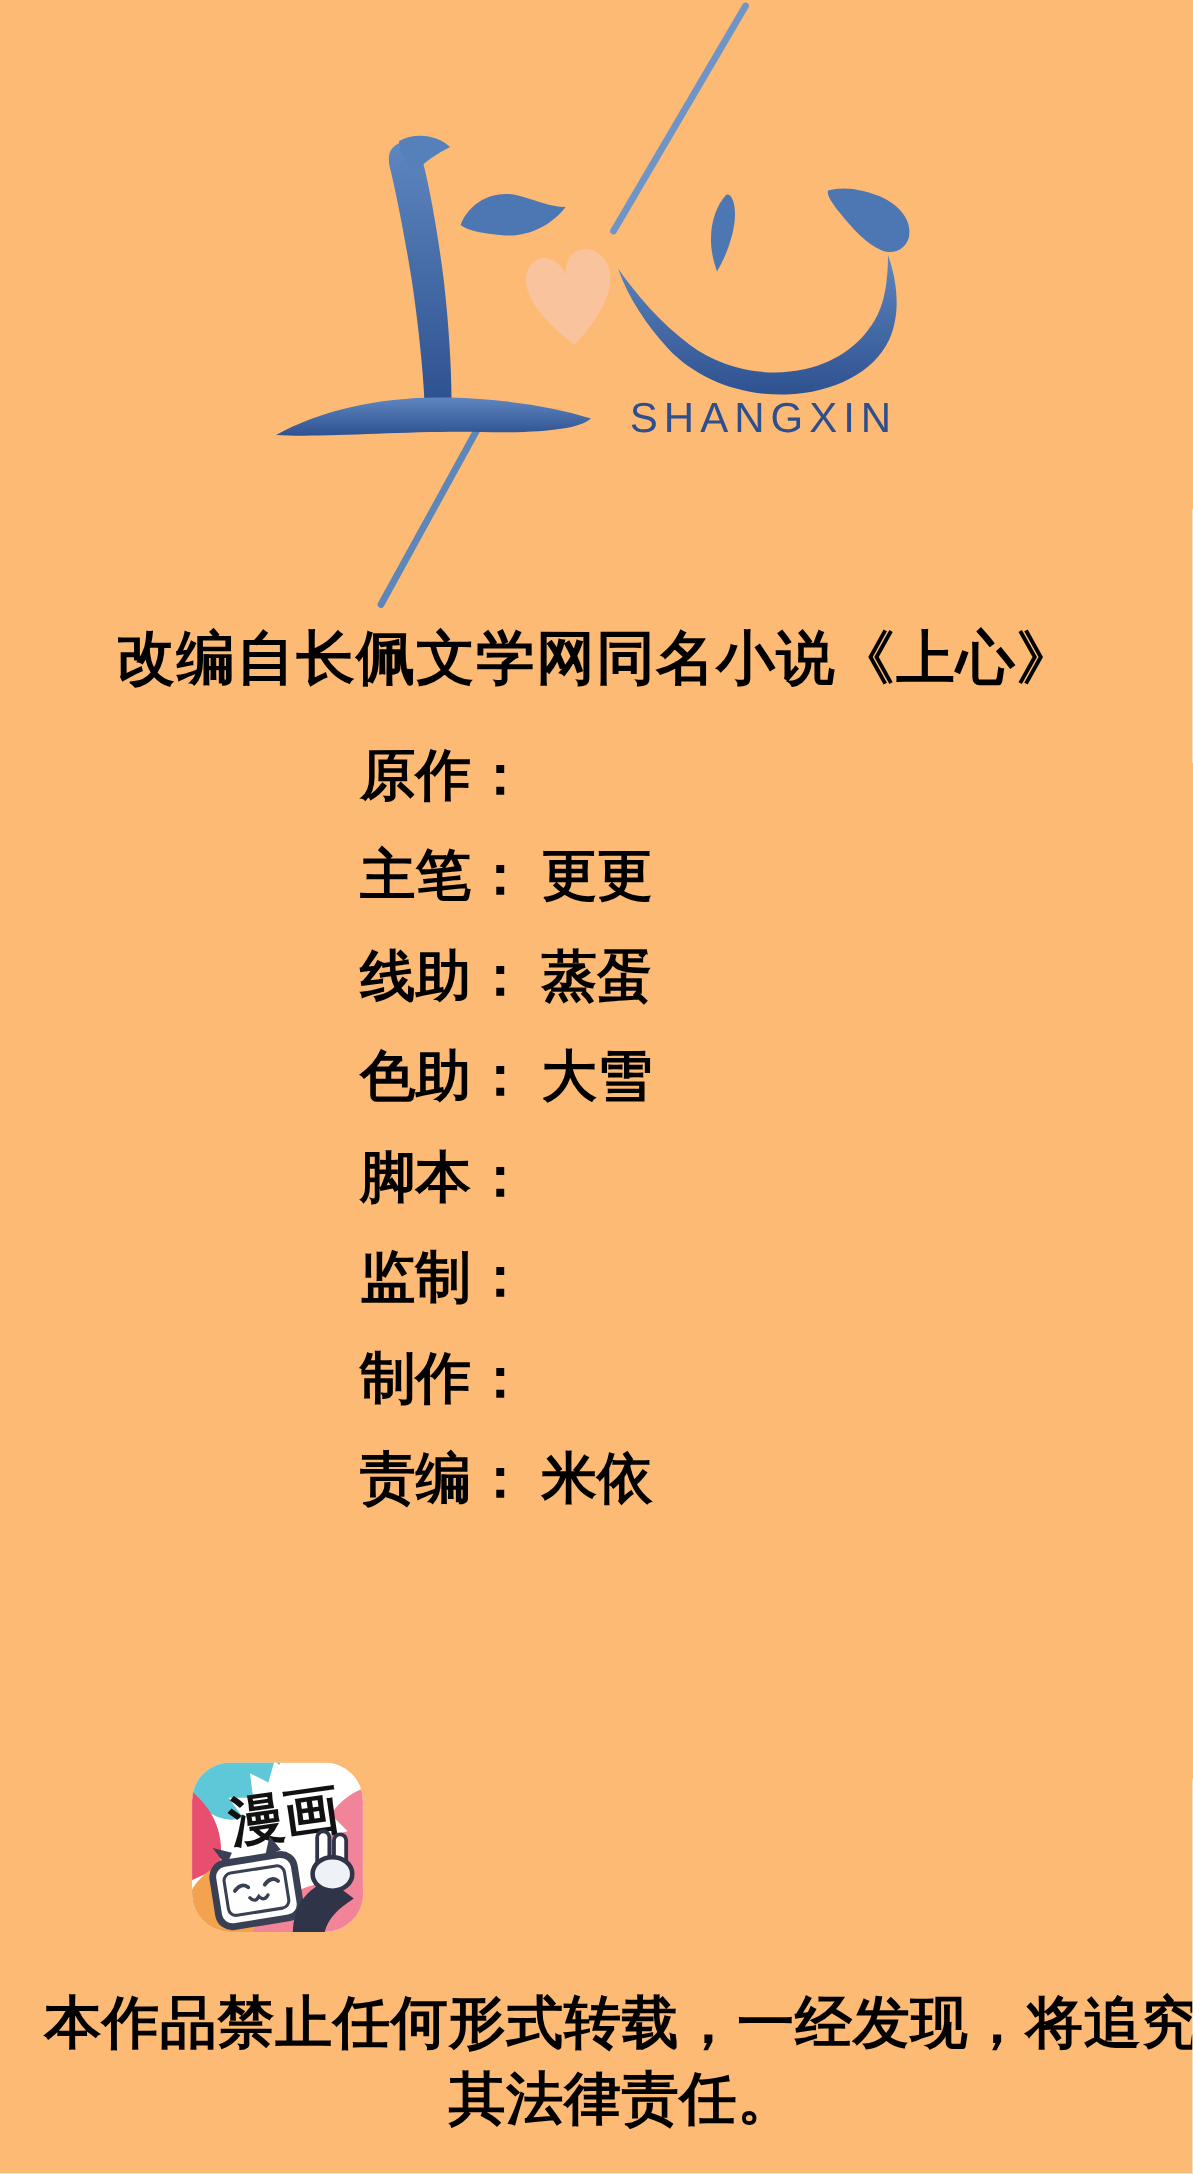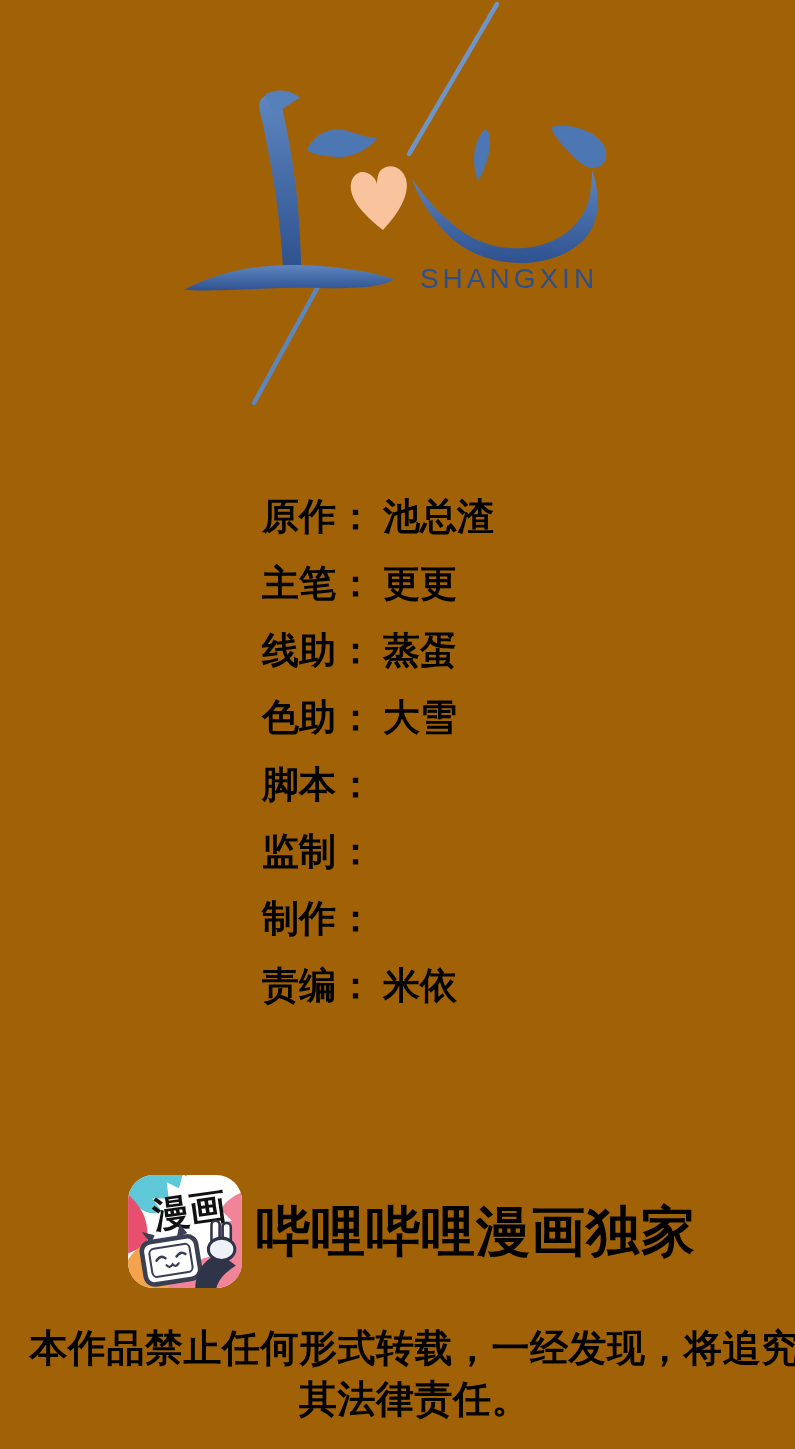--- a/index.html
+++ b/index.html
@@ -1,26 +1,26 @@
 <!DOCTYPE html>
 <html lang="zh"><head>
 <meta charset="utf-8">
 <style>
   html,body{margin:0;padding:0;background:#ffffff;}
   .page{
-    position:relative;width:795px;height:1449px;background:#a16207;
+    position:relative;width:795px;height:1449px;background:#fdba74;
     font-family:"Liberation Sans",sans-serif;color:#000;overflow:hidden;
   }
   .visually-hidden{position:absolute;width:1px;height:1px;overflow:hidden;clip:rect(0 0 0 0);white-space:nowrap;}
   .logo-svg{position:absolute;left:0;top:0;}
   .adaptation{
     position:absolute;left:0;top:412px;width:100%;
     text-align:center;font-size:39px;font-weight:bold;letter-spacing:1px;
   }
-  .credits{position:absolute;left:262px;top:483px;}
+  .credits{position:absolute;left:240px;top:483px;}
   .credit-row{height:67px;display:flex;align-items:center;font-size:37px;font-weight:bold;white-space:pre;}
   .credit-colon{margin:0 1px;}
   .credit-name{margin-left:8px;}
   .publisher{position:absolute;left:128px;top:1172px;display:flex;align-items:center;}
   .app-icon{width:114px;height:118px;flex:0 0 auto;}
   .exclusive{margin-left:14px;font-size:54px;font-weight:bold;letter-spacing:1px;line-height:1;}
   .disclaimer{
     position:absolute;left:17px;top:1323px;width:100%;
     text-align:center;font-size:38px;font-weight:bold;letter-spacing:0.5px;
   }
@@ -55,23 +55,24 @@
     <path d="M484,130 C475,140 470,159 478,181 C484,171 490,155 490,143 C490,134 487,128 484,130 Z" fill="#4d77b3"></path>
 
     <path d="M412,179 C424,196 440,215 460,230 C482,246 510,252 537,246 C559,241 576,228 585,210 C590,200 592,186 592,170 C599,190 600,210 593,226 C583,248 556,262 524,263 C493,264 464,252 446,233 C432,218 419,199 412,179 Z" fill="url(#lgA)"></path>
 
     <path d="M552,127 C562,124 576,126 589,132 C601,138 608,148 606,158 C604,166 596,170 588,167 C578,163 568,152 560,142 C555,136 551,130 552,127 Z" fill="#4d77b3"></path>
 
     <text x="509" y="288" text-anchor="middle" font-size="28" letter-spacing="4" fill="#2d4f8e" font-family="Liberation Sans, sans-serif">SHANGXIN</text>
   </svg>
   <span class="visually-hidden">上心</span>
 
+  <div class="adaptation">改编自长佩文学网同名小说《上心》</div>
 
   <div class="credits">
-    <div class="credit-row"><span class="credit-role">原作</span><span class="credit-colon">：</span><span class="credit-name">池总渣</span></div>
+    <div class="credit-row"><span class="credit-role">原作</span><span class="credit-colon">：</span></div>
     <div class="credit-row"><span class="credit-role">主笔</span><span class="credit-colon">：</span><span class="credit-name">更更</span></div>
     <div class="credit-row"><span class="credit-role">线助</span><span class="credit-colon">：</span><span class="credit-name">蒸蛋</span></div>
     <div class="credit-row"><span class="credit-role">色助</span><span class="credit-colon">：</span><span class="credit-name">大雪</span></div>
     <div class="credit-row"><span class="credit-role">脚本</span><span class="credit-colon">：</span></div>
     <div class="credit-row"><span class="credit-role">监制</span><span class="credit-colon">：</span></div>
     <div class="credit-row"><span class="credit-role">制作</span><span class="credit-colon">：</span></div>
     <div class="credit-row"><span class="credit-role">责编</span><span class="credit-colon">：</span><span class="credit-name">米依</span></div>
   </div>
 
   <div class="publisher">
@@ -98,18 +99,17 @@
           <path d="M29,85 Q34,80 38,84" stroke="#3a4054" stroke-width="2.5" fill="none" stroke-linecap="round"></path>
           <path d="M49,84 Q54,79 58,83" stroke="#3a4054" stroke-width="2.5" fill="none" stroke-linecap="round"></path>
           <path d="M38,91 Q41,95 44,91 Q47,95 50,91" stroke="#3a4054" stroke-width="2.2" fill="none" stroke-linecap="round"></path>
         </g>
         <path d="M66,116 C66,98 74,86 90,80 L106,92 C94,100 88,106 86,118 Z" fill="#2f3448"></path>
         <rect x="82" y="48" width="8" height="24" rx="4" fill="#ffffff" stroke="#2f3448" stroke-width="2.5"></rect>
         <rect x="93" y="50" width="8" height="22" rx="4" fill="#ffffff" stroke="#2f3448" stroke-width="2.5"></rect>
         <ellipse cx="92" cy="76" rx="13" ry="11" fill="#eef1f6" stroke="#2f3448" stroke-width="3"></ellipse>
       </g>
     </svg>
-    <div class="exclusive">哔哩哔哩漫画独家</div>
   </div>
 
   <div class="disclaimer">本作品禁止任何形式转载，一经发现，将追究其法律责任。</div>
 
 </div>
 
 </body></html>

